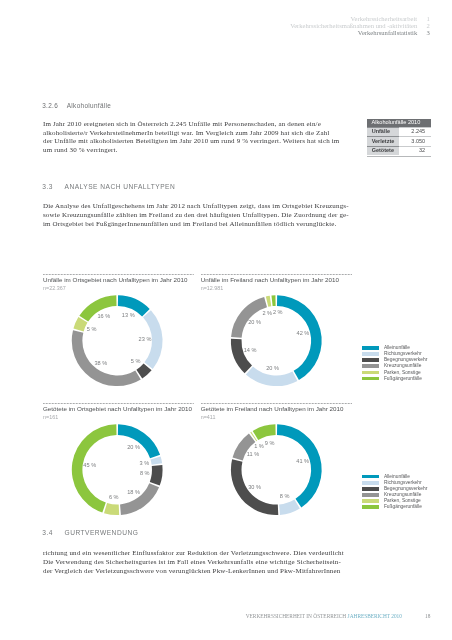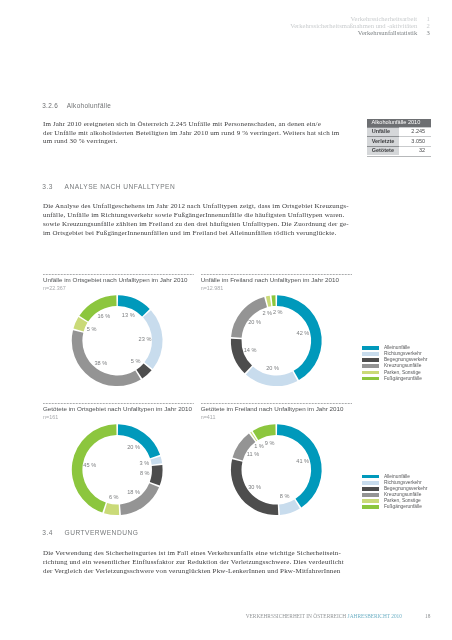--- a/index.html
+++ b/index.html
@@ -75,20 +75,21 @@
     <div class="rh cur"><span>Verkehrsunfallstatistik</span><span class="rhnum">3</span></div>
   </div>
 
   <div class="sechead" id="sh326" style="left:42.2px;top:102.1px;">
     <span class="num">3.2.6</span>
     <span class="ttl" style="margin-left:6.6px;">Alkoholunfälle</span>
   </div>
 
   <div class="body" id="p326" style="left:43px;top:120px;width:302px;">
       <div class="bline">Im Jahr 2010 ereigneten sich in Österreich 2.245 Unfälle mit Personenschaden, an denen ein/e</div>
+      <div class="bline">alkoholisierte/r VerkehrsteilnehmerIn beteiligt war. Im Vergleich zum Jahr 2009 hat sich die Zahl</div>
       <div class="bline">der Unfälle mit alkoholisierten Beteiligten im Jahr 2010 um rund 9 % verringert. Weiters hat sich im</div>
       <div class="bline">um rund 30 % verringert.</div>
     </div>
 
   <table class="facttable" style="left:367px;top:118.5px;width:64.2px;">
     <tbody>
         <tr>
       <td class="ft-head" colspan="2">Alkoholunfälle 2010</td>
     </tr>
     <tr>
@@ -107,21 +108,20 @@
     </table>
   <div class="ft-bot" style="left:367px;top:156.2px;width:64.2px;"></div>
 
   <div class="sechead big" id="sh33" style="left:42.3px;top:183.3px;">
     <span class="num">3.3</span>
     <span class="ttl" style="margin-left:9.2px;">ANALYSE NACH UNFALLTYPEN</span>
   </div>
 
   <div class="body" id="p33" style="left:43px;top:202px;width:320px;line-height:9.1px;">
       <div class="bline">Die Analyse des Unfallgeschehens im Jahr 2012 nach Unfalltypen zeigt, dass im Ortsgebiet Kreuzungs-</div>
-      <div class="bline">unfälle, Unfälle im Richtungsverkehr sowie FußgängerInnenunfälle die häufigsten Unfalltypen waren.</div>
       <div class="bline">sowie Kreuzungsunfälle zählten im Freiland zu den drei häufigsten Unfalltypen. Die Zuordnung der ge-</div>
       <div class="bline">im Ortsgebiet bei FußgängerInnenunfällen und im Freiland bei Alleinunfällen tödlich verunglückte.</div>
     </div>
 
   <div id="charts">
       <div class="chartbox" style="left: 43px; top: 273.5px; width: 150.6px;">
         <svg class="dotrule" width="150.6" height="1" viewBox="0 0 150.6 1">
           <line x1="0" y1="0.5" x2="150.6" y2="0.5" stroke="#8a8c8e" stroke-width="1" stroke-dasharray="0.75 0.75"></line>
         </svg>
         <div class="ctitle">Unfälle im Ortsgebiet nach Unfalltypen im Jahr 2010</div>
@@ -213,22 +213,22 @@
         </div>
       </div>
     </div>
 
   <div class="sechead big" id="sh34" style="left:42.3px;top:529.3px;">
     <span class="num">3.4</span>
     <span class="ttl" style="margin-left:9.2px;">GURTVERWENDUNG</span>
   </div>
 
   <div class="body" id="p34" style="left:43px;top:549px;width:320px;line-height:8.9px;">
+      <div class="bline">richtung und ein wesentlicher Einflussfaktor zur Reduktion der Verletzungsschwere. Dies verdeutlicht</div>
       <div class="bline">Die Verwendung des Sicherheitsgurtes ist im Fall eines Verkehrsunfalls eine wichtige Sicherheitsein-</div>
-      <div class="bline">richtung und ein wesentlicher Einflussfaktor zur Reduktion der Verletzungsschwere. Dies verdeutlicht</div>
       <div class="bline">der Vergleich der Verletzungsschwere von verunglückten Pkw-LenkerInnen und Pkw-MitfahrerInnen</div>
     </div>
 
   <div class="footer">
     <div class="foottxt"><span>VERKEHRSSICHERHEIT IN ÖSTERREICH </span><span class="teal">JAHRESBERICHT 2010</span></div>
     <div class="footpage">18</div>
   </div>
 
 <div class="legend" style="left: 361.9px; top: 345.8px;">
       <div class="lgrow">

